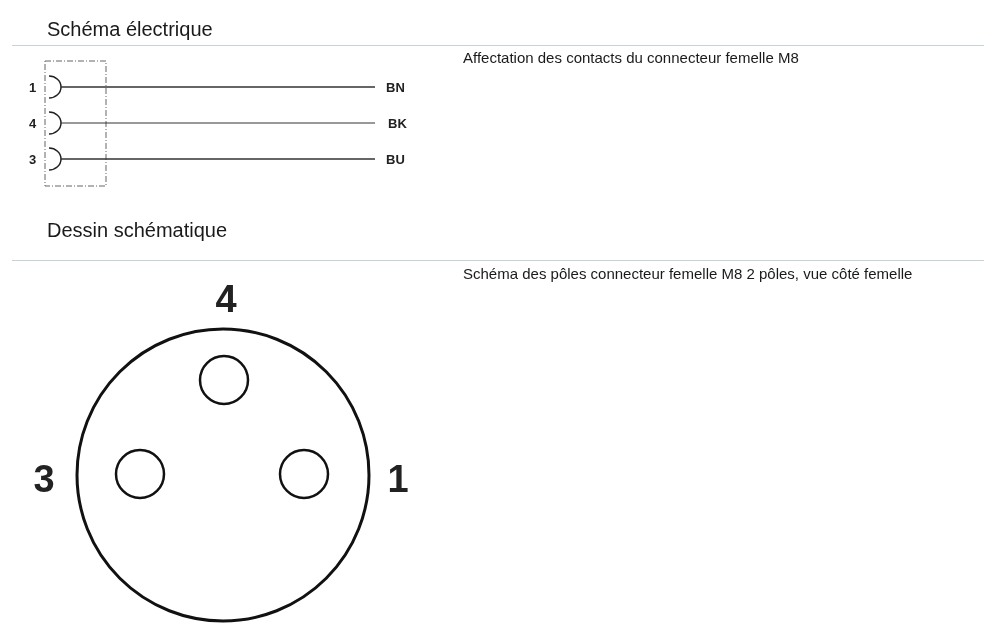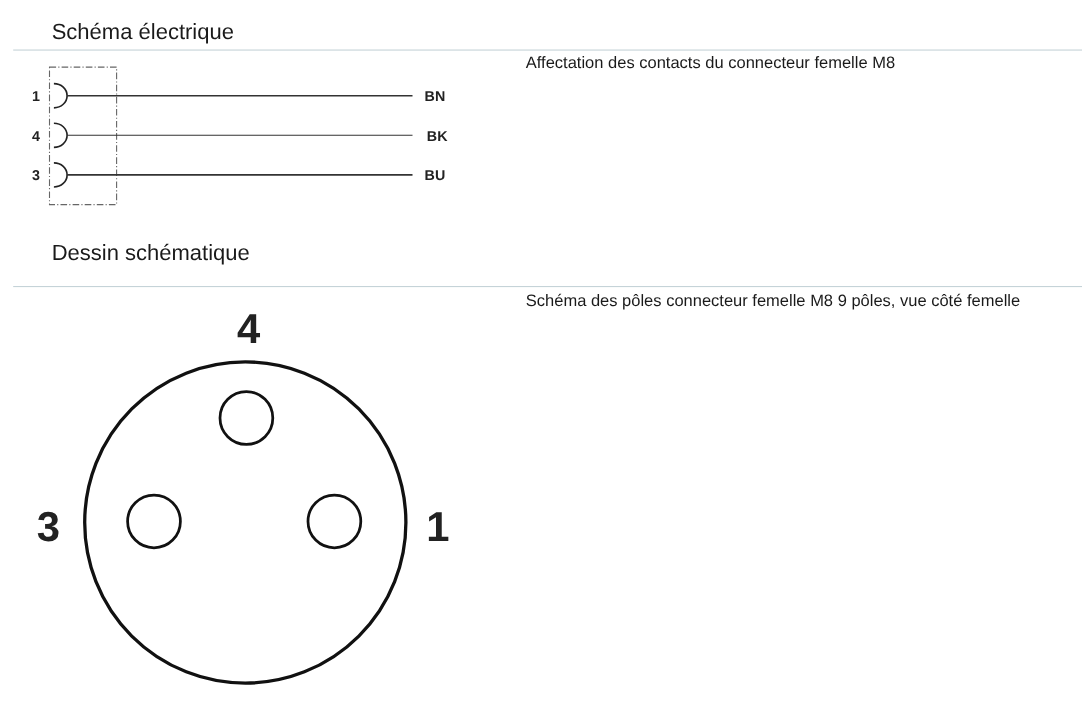--- a/index.html
+++ b/index.html
@@ -1,33 +1,33 @@
 <!DOCTYPE html>
 <html><head>
 <meta charset="utf-8">
 <style>
   html, body { margin: 0; padding: 0; background: #ffffff; }
   body { width: 984px; height: 643px; position: relative; overflow: hidden;
          font-family: "Liberation Sans", sans-serif; color: #1a1a1a; }
   .section-title { position: absolute; left: 25px; font-size: 20px; margin-left: 22px; }
   .divider { position: absolute; left: 12px; right: 0; height: 1px; background: #c5d3d8; }
-  .desc { position: absolute; left: 478px; width: 500px; font-size: 15px; line-height: 21px; }
+  .desc { position: absolute; left: 463px; width: 500px; font-size: 15px; line-height: 21px; }
   svg { position: absolute; left: 0; top: 0; }
   .diag-text { font-family: "Liberation Sans", sans-serif; font-weight: bold; fill: #222; }
 </style>
 </head>
 <body>
 
 <div class="section-title" style="top:18px;">Schéma électrique</div>
 <div class="divider" style="top:45px;"></div>
 <div class="desc" style="top:47px;">Affectation des contacts du connecteur femelle M8</div>
 
 <div class="section-title" style="top:219px;">Dessin schématique</div>
 <div class="divider" style="top:260px;"></div>
-<div class="desc" style="top:263px; width:500px;">Schéma des pôles connecteur femelle M8 9 pôles, vue côté femelle</div>
+<div class="desc" style="top:263px; width:500px;">Schéma des pôles connecteur femelle M8 2 pôles, vue côté femelle</div>
 
 <svg width="984" height="643" viewBox="0 0 984 643">
 
   <g>
     <rect x="45" y="61" width="61" height="125" fill="none" stroke="#666" stroke-width="1" stroke-dasharray="6,2,1,2"></rect>
 
     <g>
       <text class="diag-text" x="29" y="92" font-size="13">1</text>
       <path d="M49,76 A12,11 0 0 1 49,98" fill="none" stroke="#222" stroke-width="1.5"></path>
       <line x1="61" y1="87" x2="375" y2="87" stroke="#333" stroke-width="1.5"></line>

